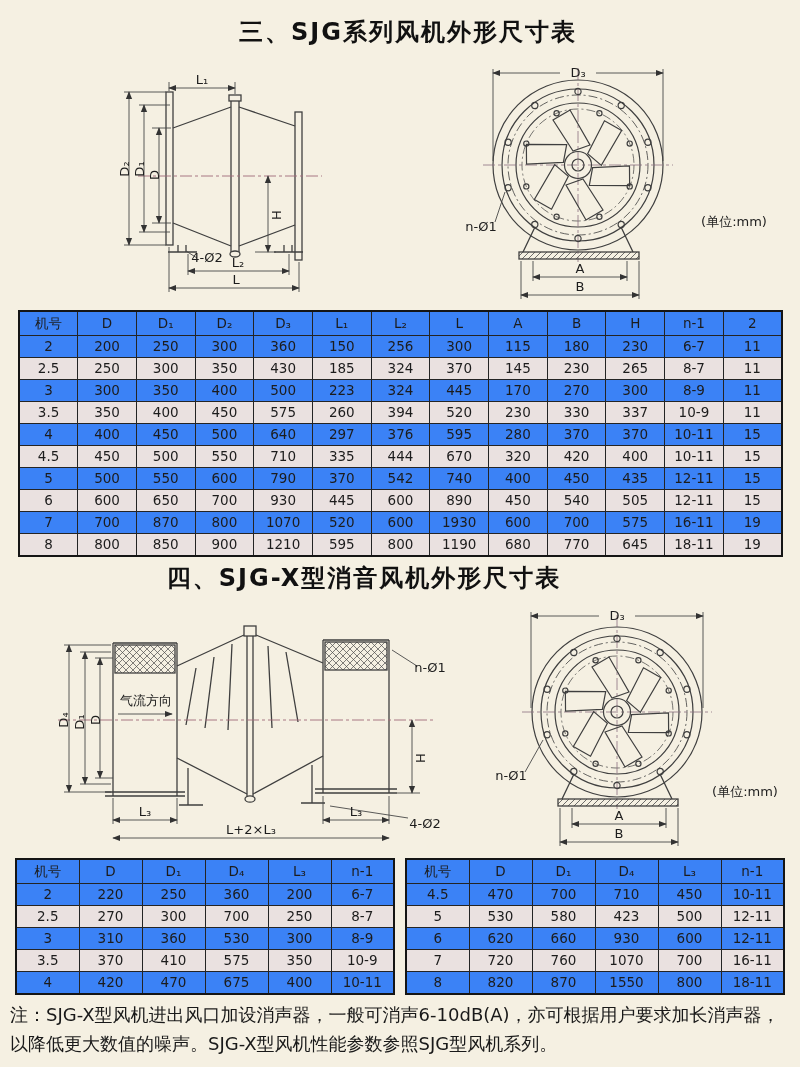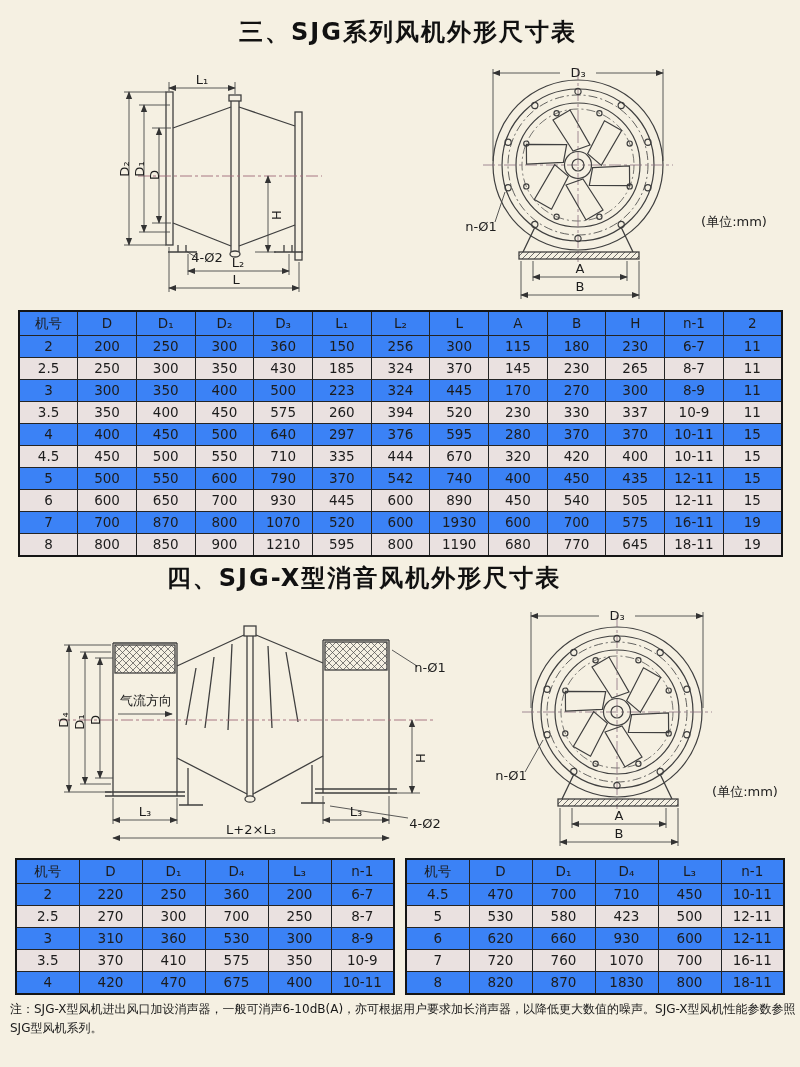--- a/index.html
+++ b/index.html
@@ -20,21 +20,21 @@
     font-size:13.5px;font-weight:normal;height:21px;line-height:21px;
     white-space:nowrap;overflow:hidden;color:#1c1c1c;
   }
   th{height:23px;line-height:23px;}
   tr.alt{background:#eae1e0;}
   #tbl1{position:absolute;left:18px;top:310px;width:765px;}
   #tbl2{position:absolute;left:15px;top:858px;width:380px;}
   #tbl3{position:absolute;left:405px;top:858px;width:380px;}
   .note{
     position:absolute;left:10px;top:1000px;width:786px;
-    font-size:12px;line-height:1.62;color:#191919;
+    font-size:18px;line-height:1.62;color:#191919;
   }
   svg{position:absolute;left:0;}
   #dw1{top:55px;}
   #dw2{top:600px;}
   svg text{font-family:"DejaVu Sans","Liberation Sans",sans-serif;font-size:13px;fill:#1d1d1d;stroke:none;}
   .outline{stroke:#3f3f3f;fill:none;stroke-width:1.3;}
   .thin{stroke:#474747;fill:none;stroke-width:0.9;}
   .cl{stroke:#a06a78;stroke-width:0.9;fill:none;stroke-dasharray:12 3 3 3;}
 </style>
 </head>
@@ -501,21 +501,21 @@
           <td>720</td>
           <td>760</td>
           <td>1070</td>
           <td>700</td>
           <td>16-11</td>
         </tr>
         <tr>
           <td>8</td>
           <td>820</td>
           <td>870</td>
-          <td>1830</td>
+          <td>1550</td>
           <td>800</td>
           <td>18-11</td>
         </tr>
       </tbody>
     </table>
 
   <div class="note">注：SJG-X型风机进出风口加设消声器，一般可消声6-10dB(A)，亦可根据用户要求加长消声器，以降低更大数值的噪声。SJG-X型风机性能参数参照SJG型风机系列。</div>
 
 </div>
 

